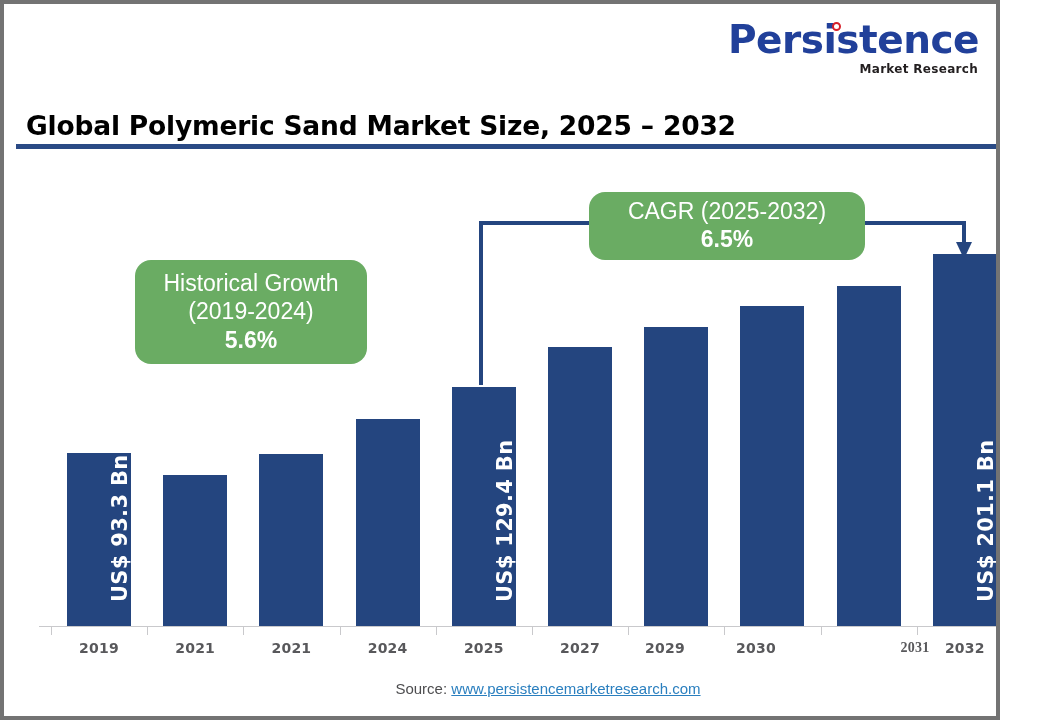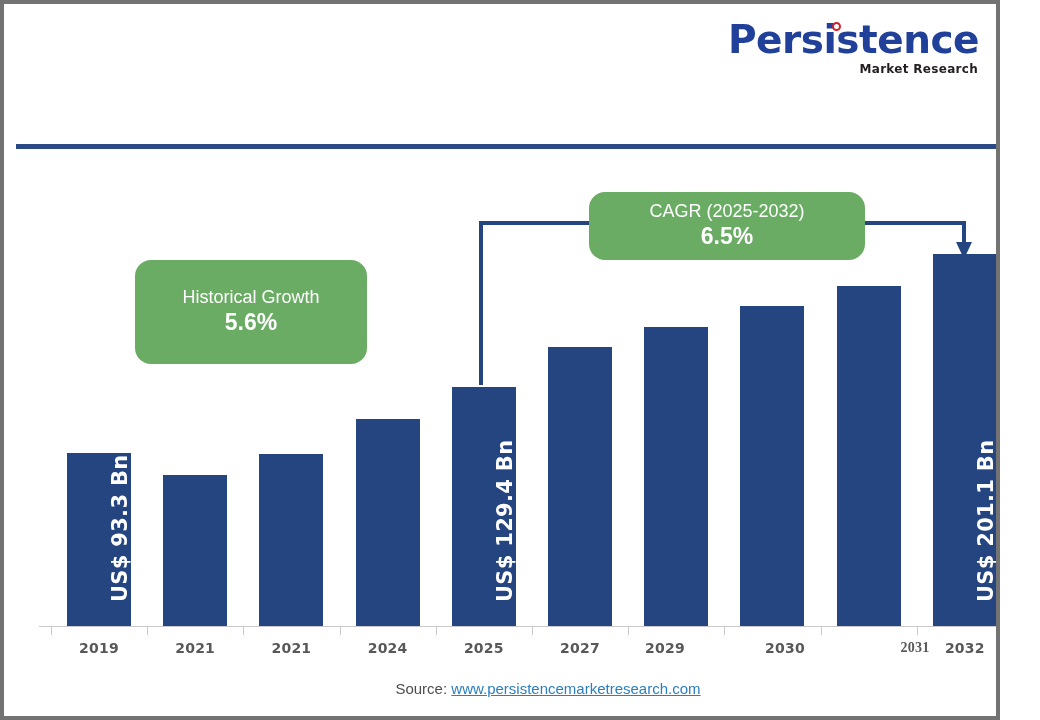--- a/index.html
+++ b/index.html
@@ -141,21 +141,21 @@
     color: #ffffff;
     text-align: center;
     font-family: "Liberation Sans", sans-serif;
     box-sizing: border-box;
     display: flex;
     flex-direction: column;
     align-items: center;
     justify-content: center;
   }
   .callout .ln {
-    font-size: 18px;
+    font-size: 23px;
     line-height: 1.24;
     white-space: nowrap;
   }
   .callout .val {
     font-size: 23px;
     font-weight: bold;
     line-height: 1.3;
   }
   #callout-hist {
     left: 131px;
@@ -206,20 +206,21 @@
 <div id="page">
 
   <div id="logo">
     <div id="logo-main">
       <span>Persistence</span>
       <span id="logo-dot"></span>
     </div>
     <div id="logo-sub">Market Research</div>
   </div>
 
+  <div id="title">Global Polymeric Sand Market Size, 2025 – 2032</div>
   <div id="title-rule"></div>
 
   <div id="plot">
       <div class="bar" style="left: 63px; top: 449.411px; width: 64px; height: 172.589px; background: rgb(36, 69, 127);"></div>
       <div class="bar-label" style="left: 104px; top: 598px;">US$ 93.3 Bn</div>
       <div class="bar" style="left: 159.2px; top: 471.239px; width: 64px; height: 150.761px; background: rgb(36, 69, 127);"></div>
       <div class="bar" style="left: 255.4px; top: 449.966px; width: 64px; height: 172.034px; background: rgb(36, 69, 127);"></div>
       <div class="bar" style="left: 351.6px; top: 414.819px; width: 64px; height: 207.181px; background: rgb(36, 69, 127);"></div>
       <div class="bar" style="left: 447.8px; top: 382.633px; width: 64px; height: 239.367px; background: rgb(36, 69, 127);"></div>
       <div class="bar-label" style="left: 488.8px; top: 598px;">US$ 129.4 Bn</div>
@@ -234,20 +235,21 @@
   <div id="axis-line"></div>
 
   <svg id="connector" viewBox="0 0 1040 720">
     <path d="M 477 381 L 477 219 L 600 219" fill="none" stroke="#24457f" stroke-width="4"></path>
     <path d="M 850 219 L 960 219 L 960 240" fill="none" stroke="#24457f" stroke-width="4"></path>
     <path d="M 952 238 L 968 238 L 960 255 Z" fill="#24457f"></path>
   </svg>
 
   <div class="callout" id="callout-hist">
     <div class="ln">Historical Growth</div>
+    <div class="ln">(2019-2024)</div>
     <div class="val">5.6%</div>
   </div>
 
   <div class="callout" id="callout-cagr">
     <div class="ln">CAGR (2025-2032)</div>
     <div class="val">6.5%</div>
   </div>
 
   <div id="source">
     <span>Source: </span><a href="#">www.persistencemarketresearch.com</a>
@@ -261,19 +263,19 @@
     <div class="xlabel" style="left: 239.4px;">2021</div>
     <div class="tick" style="left: 335.5px;"></div>
     <div class="xlabel" style="left: 335.6px;">2024</div>
     <div class="tick" style="left: 431.7px;"></div>
     <div class="xlabel" style="left: 431.8px;">2025</div>
     <div class="tick" style="left: 527.9px;"></div>
     <div class="xlabel" style="left: 528px;">2027</div>
     <div class="tick" style="left: 624.1px;"></div>
     <div class="xlabel" style="left: 613px;">2029</div>
     <div class="tick" style="left: 720.3px;"></div>
-    <div class="xlabel" style="left: 733px;">2030</div>
+    <div class="xlabel" style="left: 704px;">2030</div>
     <div class="tick" style="left: 816.5px;"></div>
     <div class="xlabel" style="left: 863px; font-family: Liberation Serif, serif;">2031</div>
     <div class="tick" style="left: 912.7px;"></div>
     <div class="xlabel" style="left: 912.8px;">2032</div>
     <div class="tick" style="left: 1008.9px;"></div>
   </div>
 
 </body></html>

